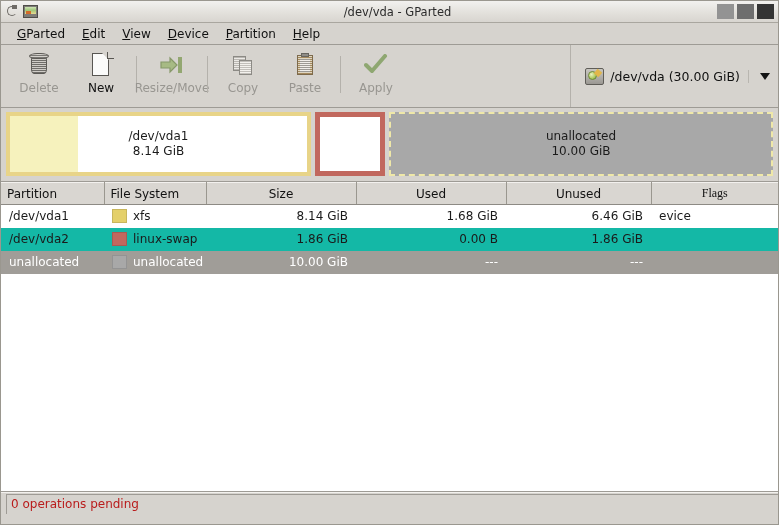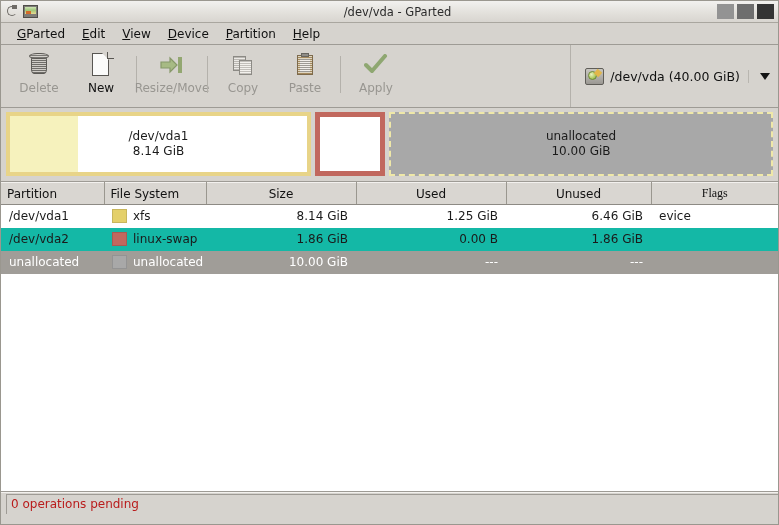--- a/index.html
+++ b/index.html
@@ -529,21 +529,21 @@
           </svg>
         </div>
         <div class="tlabel">Apply</div>
       </div>
 
     </div>
 
     <div class="tb-right">
       <div class="devsel">
         <div class="dev-icon"></div>
-        <div class="dev-label">/dev/vda  (40.00 GiB)</div>
+        <div class="dev-label">/dev/vda  (30.00 GiB)</div>
         <div class="dev-divider"></div>
         <div class="dev-arrow"></div>
       </div>
     </div>
   </div>
 
   <div class="graphic">
     <div class="gpart gp-vda1">
       <div class="used"></div>
       <div class="glabel">
@@ -585,21 +585,21 @@
       <tbody>
         <tr class="row-odd">
           <td>/dev/vda1</td>
           <td>
             <div class="fs" style="display:flex;align-items:center;gap:6px;">
               <span class="swatch" style="background:#e4d06a;"></span>
               <span>xfs</span>
             </div>
           </td>
           <td class="num">8.14 GiB</td>
-          <td class="num">1.25 GiB</td>
+          <td class="num">1.68 GiB</td>
           <td class="num">6.46 GiB</td>
           <td>evice</td>
         </tr>
         <tr class="row-even">
           <td>/dev/vda2</td>
           <td>
             <div class="fs" style="display:flex;align-items:center;gap:6px;">
               <span class="swatch" style="background:#c1685e;"></span>
               <span>linux-swap</span>
             </div>

